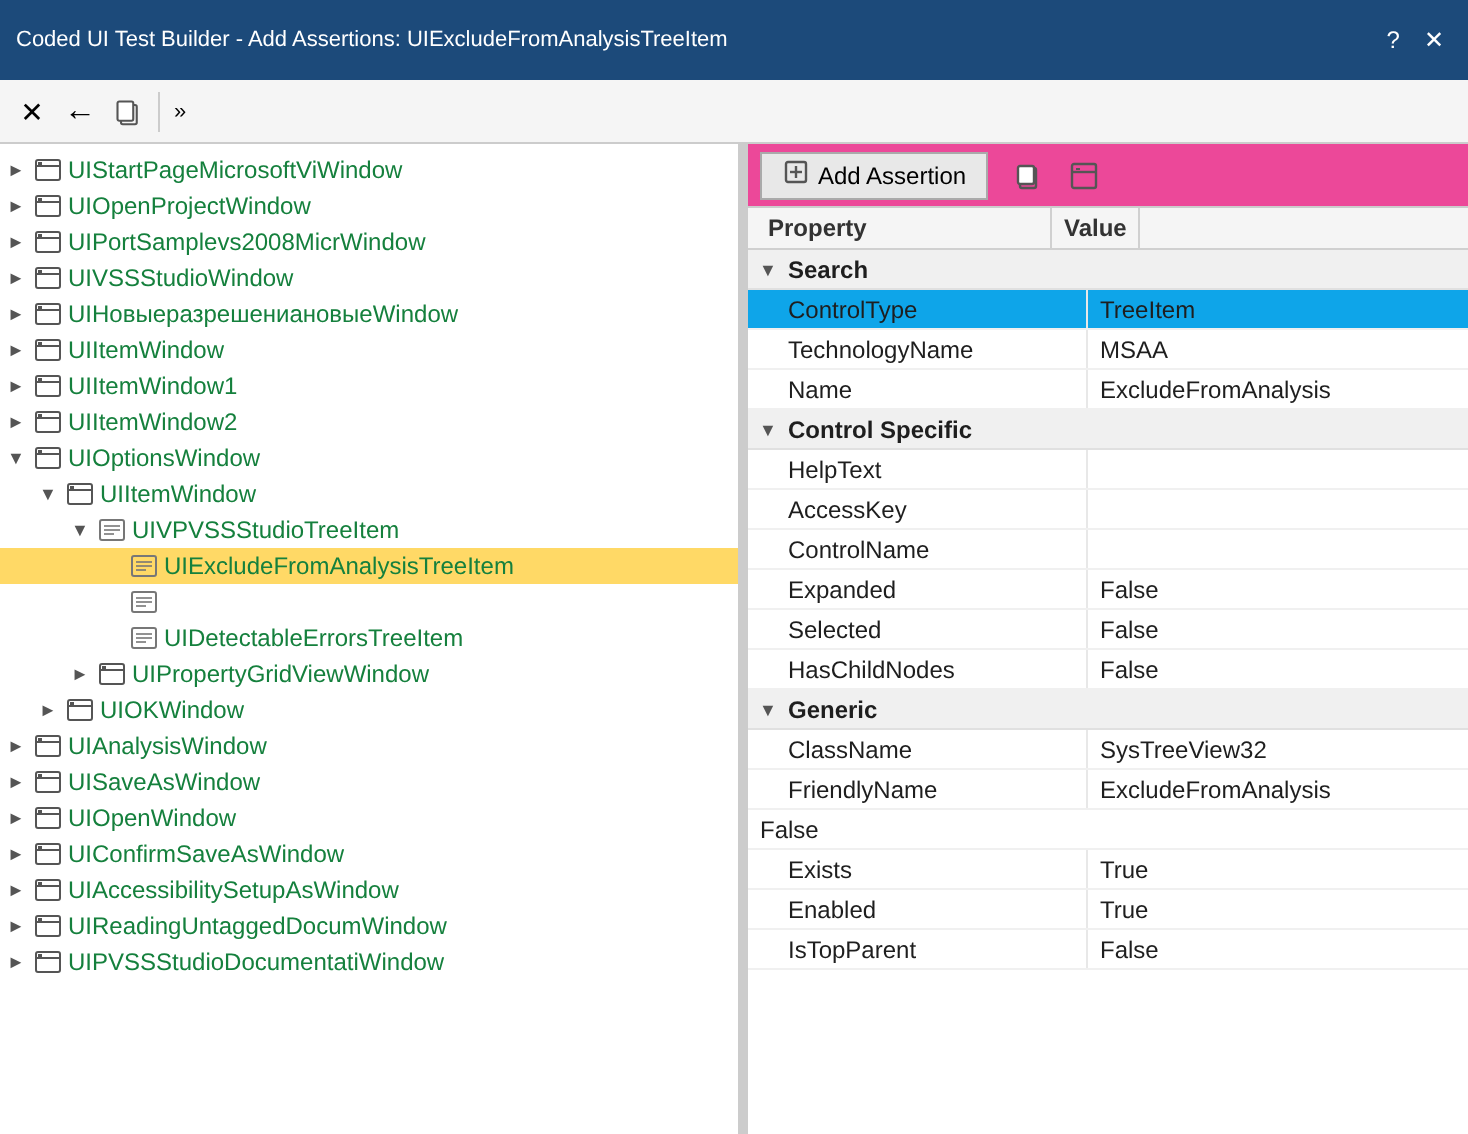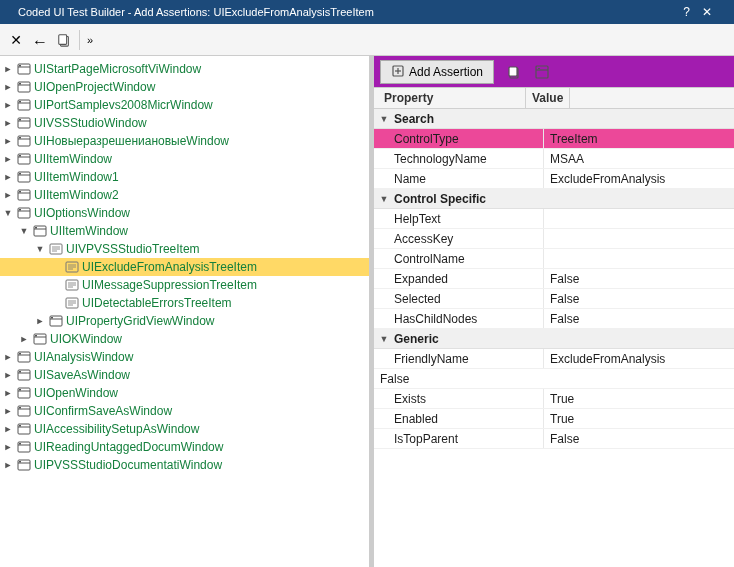--- a/index.html
+++ b/index.html
@@ -9,25 +9,25 @@
       background: #f0f0f0;
       width: 734px;
       height: 567px;
       overflow: hidden;
     }
 
     
     .title-bar {
       background: #1c4a7a;
       color: white;
-      padding: 4px 18px;
+      padding: 4px 8px;
       display: flex;
       align-items: center;
       justify-content: space-between;
-      height: 24px;
+      height: 40px;
     }
     .title-bar-text {
       font-size: 11px;
       font-weight: normal;
     }
     .title-bar-controls {
       display: flex;
       gap: 4px;
     }
     .title-btn {
@@ -139,21 +139,21 @@
     .right-panel {
       flex: 1;
       background: white;
       display: flex;
       flex-direction: column;
       overflow: hidden;
     }
 
     
     .assertion-toolbar {
-      background: #a21caf;
+      background: #ec4899;
       border-bottom: 1px solid #cccccc;
       padding: 3px 6px;
       display: flex;
       align-items: center;
       height: 32px;
       gap: 4px;
     }
 
     .add-assertion-btn {
       background: #e8e8e8;
@@ -215,21 +215,21 @@
       font-size: 12px;
     }
 
     .prop-row {
       display: flex;
       align-items: center;
       height: 20px;
       border-bottom: 1px solid #f0f0f0;
     }
     .prop-row.highlighted {
-      background: #ec4899;
+      background: #0ea5e9;
     }
 
     .prop-name {
       width: 170px;
       padding: 0 4px 0 20px;
       color: #1e1e1e;
       border-right: 1px solid #e8e8e8;
       height: 100%;
       display: flex;
       align-items: center;
@@ -433,21 +433,20 @@
           <span class="tree-indent" style="width:48px;display:inline-block;"></span>
           <span class="tree-expander"></span>
           <span class="tree-icon">
             <svg width="14" height="14" viewBox="0 0 14 14">
               <rect x="1" y="2" width="12" height="10" rx="1" fill="none" stroke="#777" stroke-width="1"></rect>
               <line x1="3" y1="5" x2="11" y2="5" stroke="#777" stroke-width="0.8"></line>
               <line x1="3" y1="7" x2="11" y2="7" stroke="#777" stroke-width="0.8"></line>
               <line x1="3" y1="9" x2="8" y2="9" stroke="#777" stroke-width="0.8"></line>
             </svg>
           </span>
-          <span class="tree-label">UIMessageSuppressionTreeItem</span>
         </div>
         <div class="tree-item">
           <span class="tree-indent" style="width:48px;display:inline-block;"></span>
           <span class="tree-expander"></span>
           <span class="tree-icon">
             <svg width="14" height="14" viewBox="0 0 14 14">
               <rect x="1" y="2" width="12" height="10" rx="1" fill="none" stroke="#777" stroke-width="1"></rect>
               <line x1="3" y1="5" x2="11" y2="5" stroke="#777" stroke-width="0.8"></line>
               <line x1="3" y1="7" x2="11" y2="7" stroke="#777" stroke-width="0.8"></line>
               <line x1="3" y1="9" x2="8" y2="9" stroke="#777" stroke-width="0.8"></line>
@@ -644,20 +643,24 @@
     </div>
           <div class="prop-row">
       <div class="prop-name">HasChildNodes</div>
       <div class="prop-value">False</div>
     </div>
           <div class="prop-group-header">
     <span class="group-expander">▼</span>
     <span class="group-label">Generic</span>
   </div>
           <div class="prop-row">
+      <div class="prop-name">ClassName</div>
+      <div class="prop-value">SysTreeView32</div>
+    </div>
+          <div class="prop-row">
       <div class="prop-name">FriendlyName</div>
       <div class="prop-value">ExcludeFromAnalysis</div>
     </div>
           <div class="prop-row">
       <div class="prop-value">False</div>
     </div>
           <div class="prop-row">
       <div class="prop-name">Exists</div>
       <div class="prop-value">True</div>
     </div>

